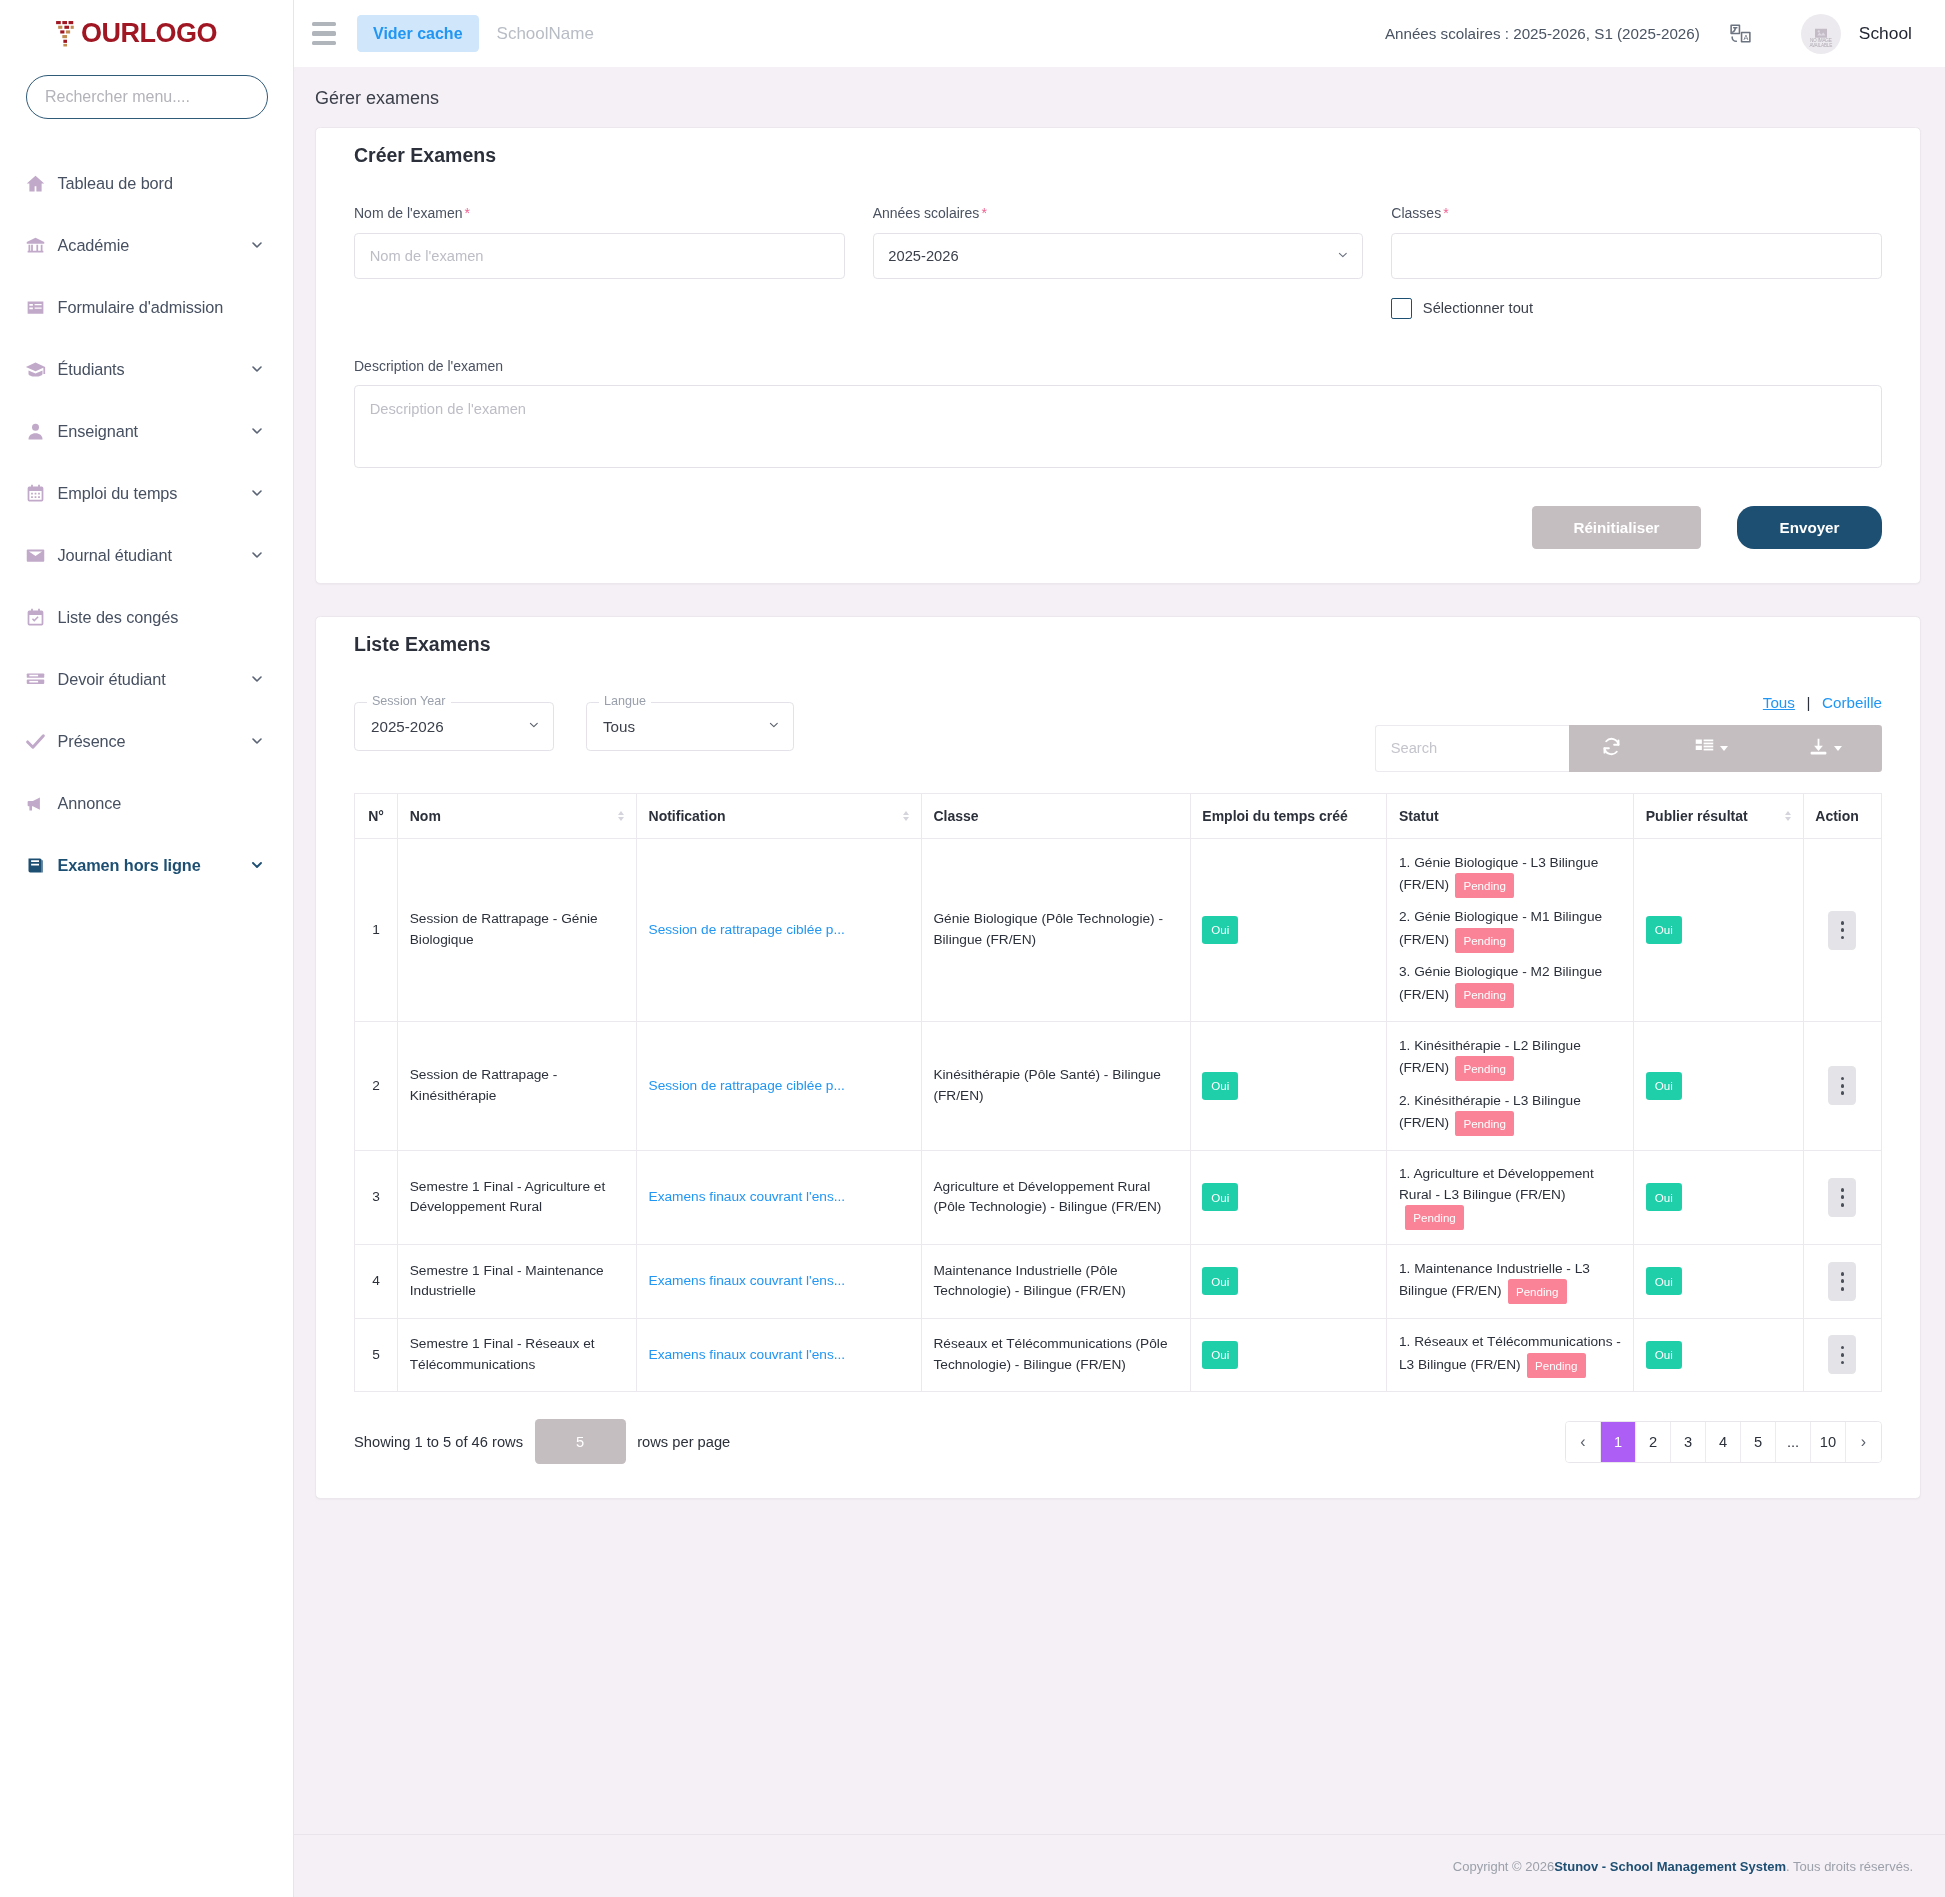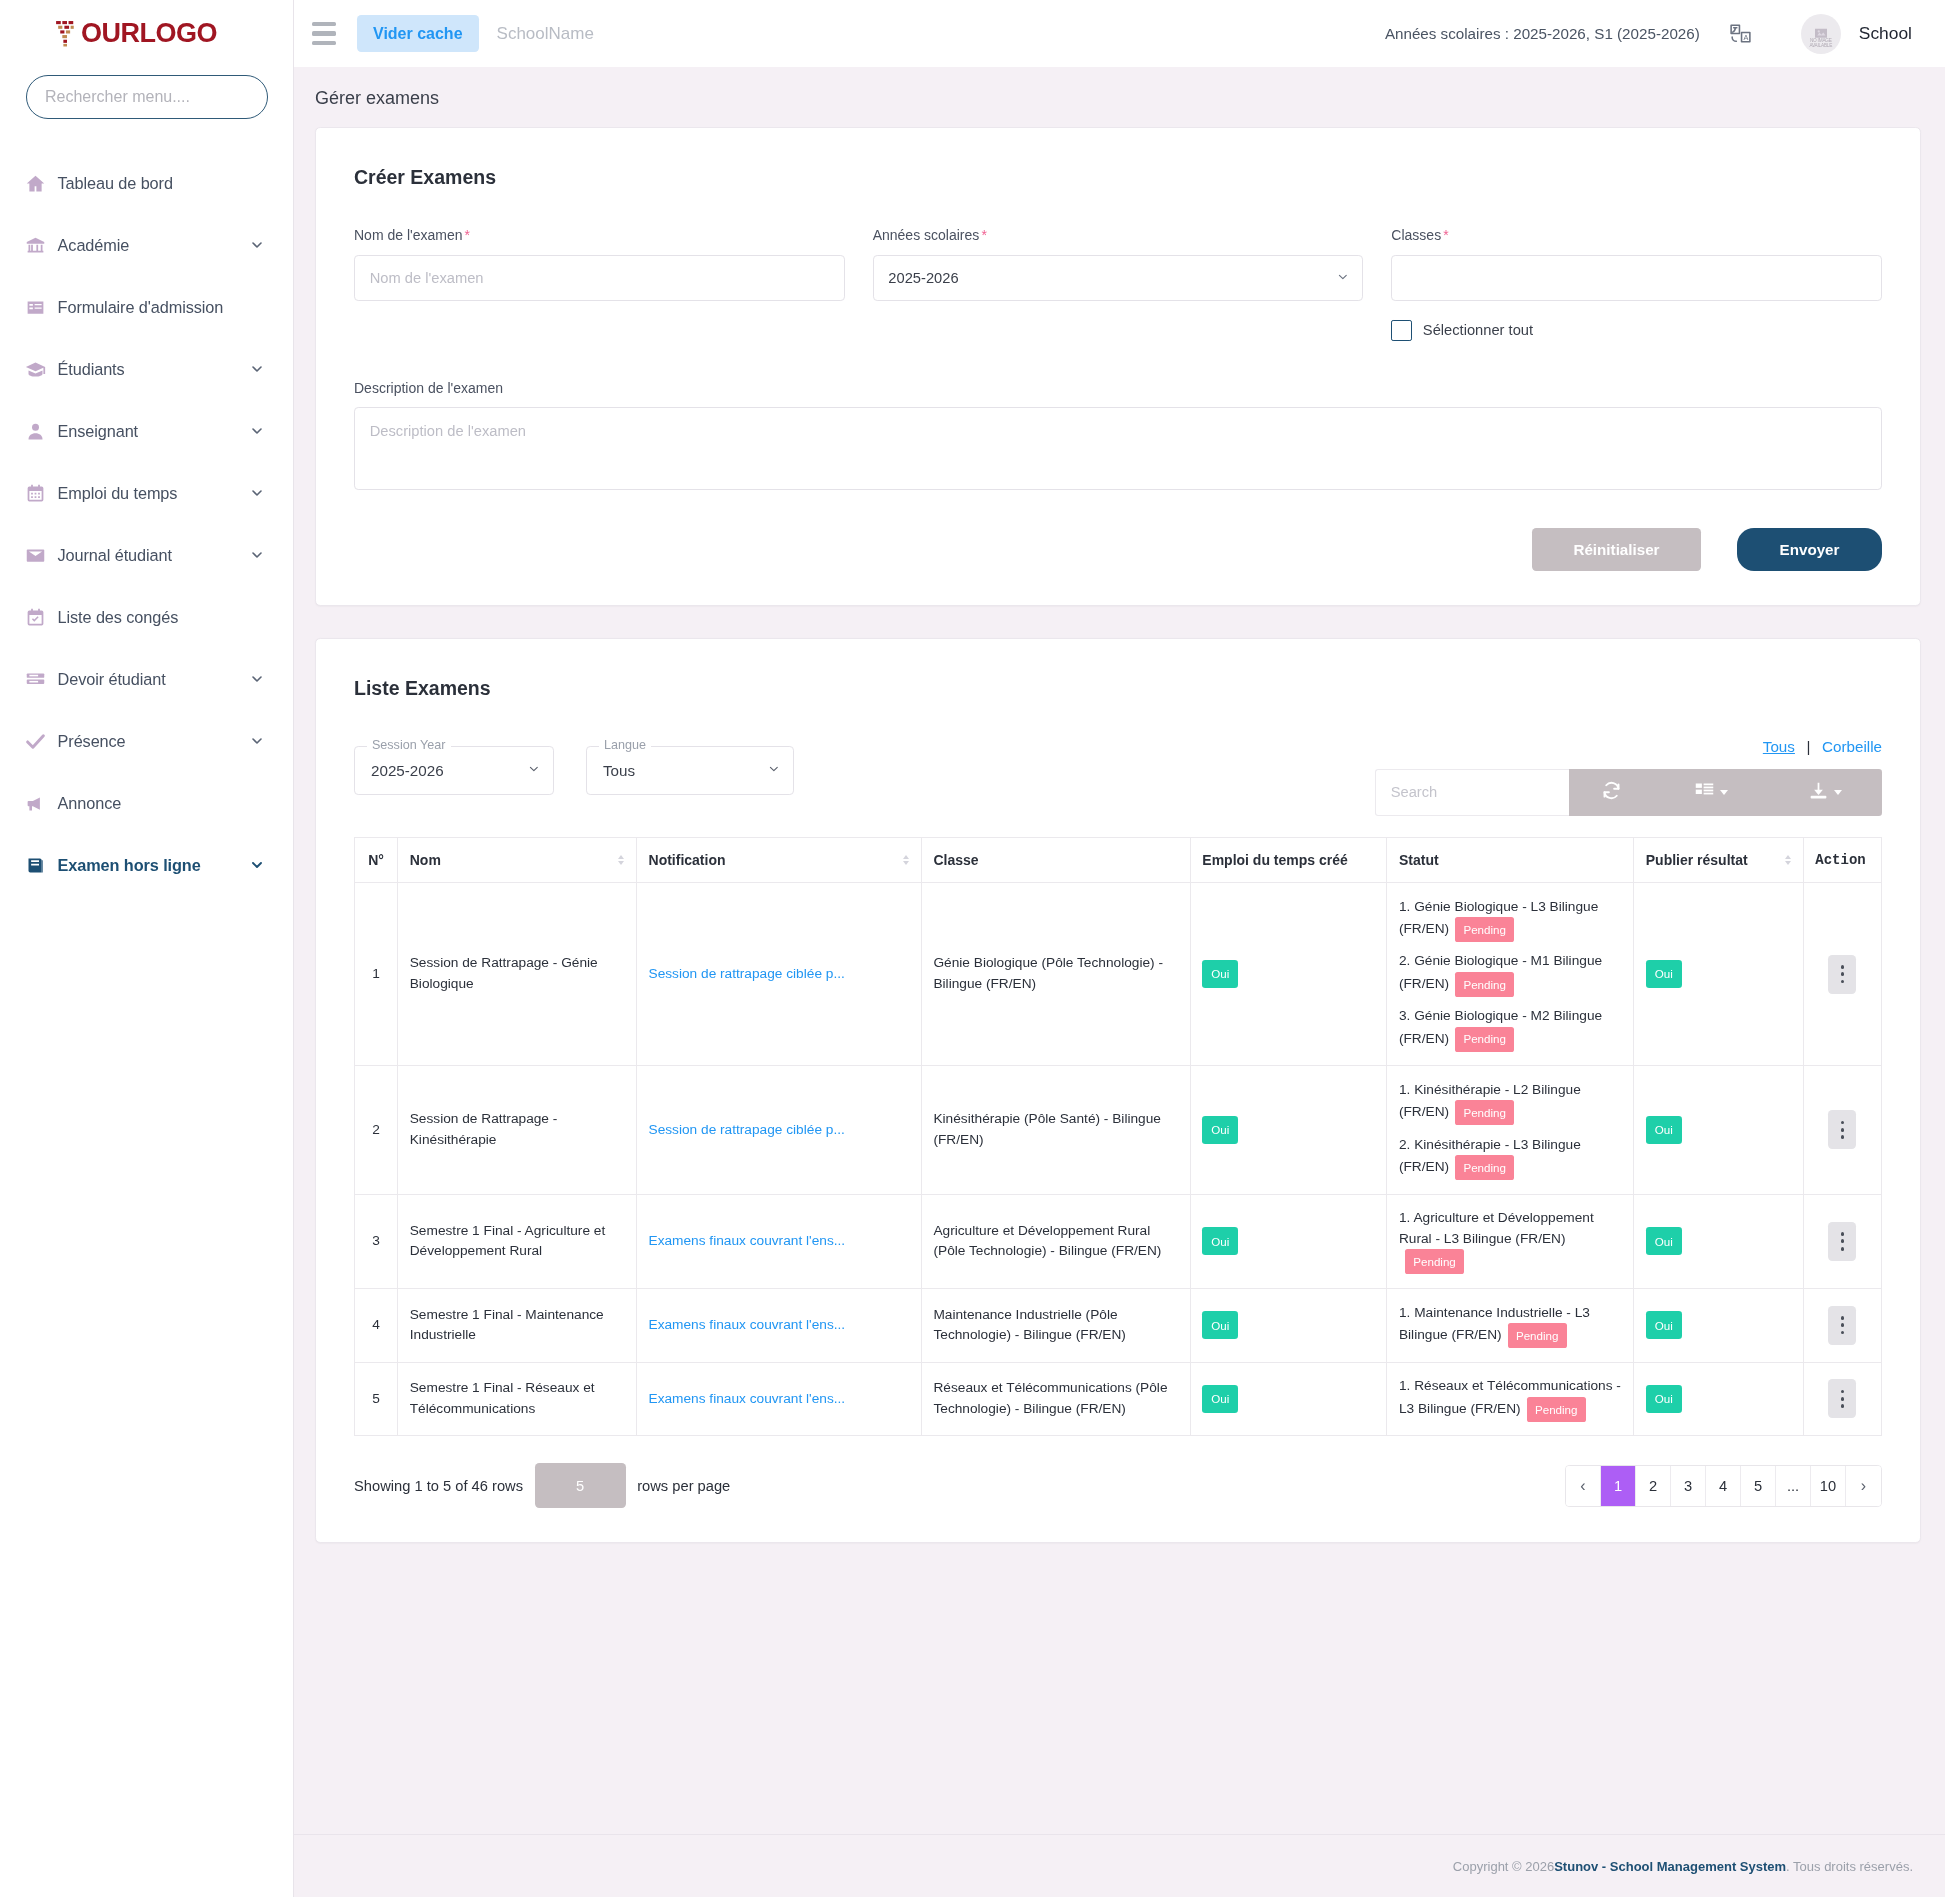--- a/index.html
+++ b/index.html
@@ -99,21 +99,21 @@
   .content { flex: 1; overflow: hidden; padding: 0 25px 0 21px; }
 
   .card {
     background: #fff; border-radius: 5.3px;
     border: 0.5px solid #ebe7ed;
     box-shadow: 0 0.5px 1.6px rgba(0,0,0,0.03);
     margin-bottom: 32px;
   }
 
   
-  .card-pad { padding: 38px 38px 34px 38px; }
+  .card-pad { padding: 16px 38px 34px 38px; }
   .card-title { font-size: 19.5px; font-weight: bold; color: #2b303a; margin-bottom: 38px; }
   .form-row { display: flex; gap: 28px; }
   .form-col { flex: 1; min-width: 0; }
   .field-label { font-size: 14px; color: #4a5160; margin-bottom: 11.6px; display: block; }
   .req { color: #f06292; margin-left: 2.1px; }
   .input-box {
     width: 100%; height: 46px; border: 0.5px solid #e4e2e8; border-radius: 4.2px;
     background: #fff; font-size: 14.7px; padding: 0 14.7px; color: #3a3f4a;
     font-family: "Liberation Sans", sans-serif;
   }
@@ -196,21 +196,21 @@
   .sort-ic { display:flex; flex-direction:column; gap:1.6px; color:#c9c9d1; margin-left: 5.3px;}
   .tri-u { width:0;height:0;border-left:3.7px solid transparent;border-right:3.7px solid transparent;border-bottom:4.7px solid #d4d4dc; }
   .tri-d { width:0;height:0;border-left:3.7px solid transparent;border-right:3.7px solid transparent;border-top:4.7px solid #d4d4dc; }
   .c-num { width: 43px; text-align: center !important; }
   .c-nom { width: 238px; }
   .c-desc { width: 284px; }
   .c-classe { width: 268px; }
   .c-emploi { width: 196px; }
   .c-statut { width: 246px; }
   .c-publier { width: 169px; }
-  .c-action { width: 78px; font-family: Liberation Mono, monospace; }
+  .c-action { width: 78px; }
   td.center { text-align: center; }
   .desc-link { color: #2196f3; cursor: pointer; }
   .badge-oui {
     display: inline-block; background: #1ecfa9; color: #fff;
     font-size: 11.6px; padding: 5.3px 9px; border-radius: 3.2px;
   }
   .badge-pending {
     display: inline-block; background: #fa8397; color: #fff;
     font-size: 11.6px; padding: 3.7px 8px; border-radius: 2.6px;
     margin-left: 6.3px; vertical-align: middle;

